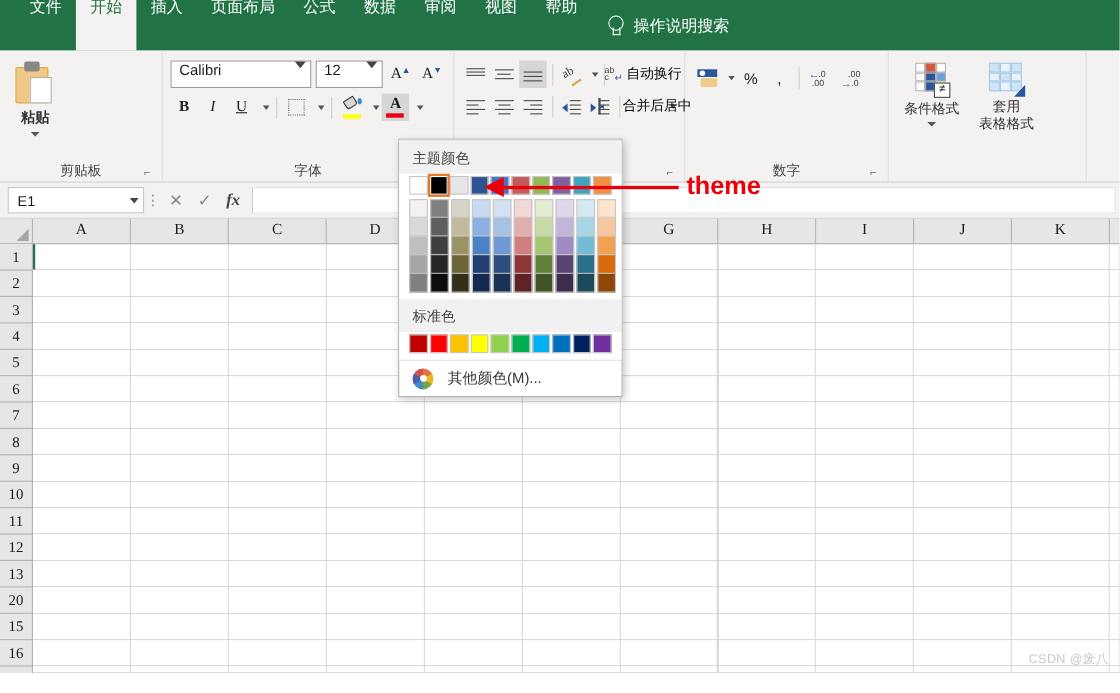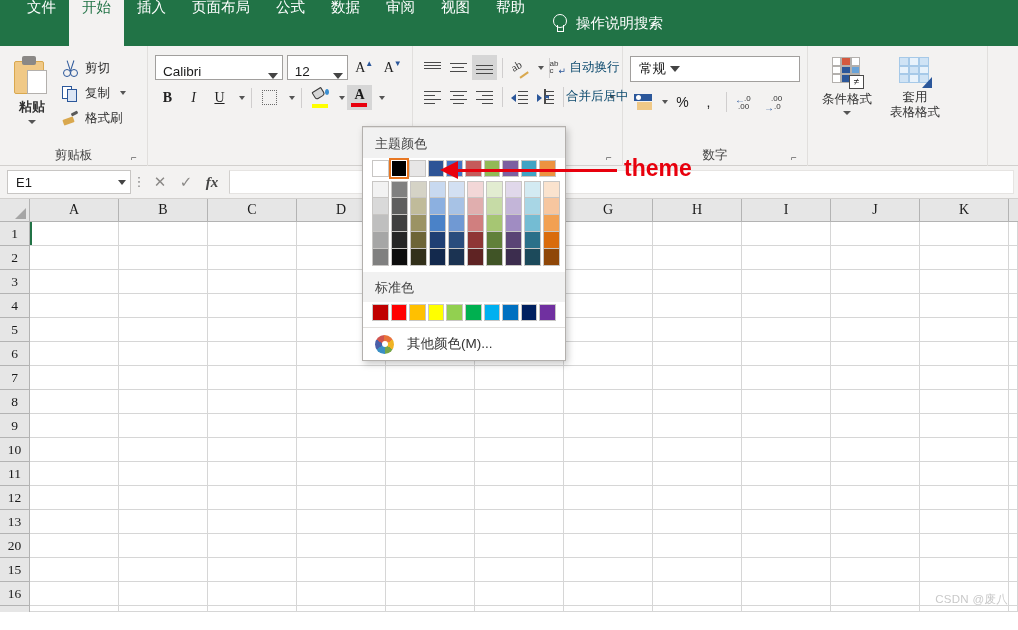--- a/index.html
+++ b/index.html
@@ -128,21 +128,21 @@
   .fp-handle {
     position: absolute; left: 9px; top: 2px; width: 7px; height: 3px;
     background: #5a5a5a; transform: rotate(-28deg); border-radius: 1px;
   }
 
   
   .g-font { width: 265px; }
   .font-row1 { display: flex; align-items: center; gap: 4px; padding: 4px 2px 0 2px; }
   .combo {
     background: #fff; border: 1px solid #a19f9d; height: 25px;
-    display: flex; align-items: flex-end; padding: 0 4px 0 7px;
+    display: flex; align-items: flex-start; padding: 0 4px 0 7px;
     font-size: 13.5px; color: #1a1a1a; cursor: text;
   }
   .combo-name { width: 130px; }
   .combo-size { width: 62px; }
   .combo .val { flex: 1; overflow: hidden; white-space: nowrap; }
   .chev {
     width: 0; height: 0; margin-left: 4px;
     border-left: 5px solid transparent; border-right: 5px solid transparent;
     border-top: 6px solid #444;
   }
@@ -218,21 +218,21 @@
   .merge-ico .marr {
     position: absolute; left: 2px; top: 7px; right: 2px; height: 1.3px;
     background: #2b579a;
   }
   .merge-ico .marr::before, .merge-ico .marr::after {
     content: ""; position: absolute; top: -2px; width: 0; height: 0;
     border-top: 2.5px solid transparent; border-bottom: 2.5px solid transparent;
   }
   .merge-ico .marr::before { left: -1px; border-right: 3px solid #2b579a; }
   .merge-ico .marr::after { right: -1px; border-left: 3px solid #2b579a; }
-  .lbl-cmd { font-size: 12.5px; color: #0c4a6e; margin-left: 20px; white-space: nowrap; text-align: right; }
+  .lbl-cmd { font-size: 12.5px; color: #000000; margin-left: 20px; white-space: nowrap; text-align: right; }
   .indent-ico { width: 17px; height: 14px; position: relative; }
   .indent-ico i { position: absolute; height: 1.5px; background: #4a4a4a; right: 0; width: 10px; }
   .indent-arrow {
     position: absolute; left: 0; top: 4px; width: 0; height: 0;
     border-top: 4px solid transparent; border-bottom: 4px solid transparent;
   }
 
   
   .g-number { width: 185px; }
   .num-combo {
@@ -449,44 +449,20 @@
     <div class="grow">
       <div class="paste-btn">
         <span class="clip-icon">
           <span class="clip-body"></span>
             <span class="clip-clasp"></span>
             <span class="clip-page"></span>
         </span>
         <span class="paste-label">粘贴</span>
         <span class="caret-d"></span>
       </div>
-      <div class="clip-right">
-        <div class="cmd-row">
-          <span class="ico ico-cut">
-            <span class="cut-blade"></span>
-              <span class="cut-blade2"></span>
-          </span>
-          <span>剪切</span>
-        </div>
-        <div class="cmd-row">
-          <span class="ico">
-            <span class="cp1"></span>
-              <span class="cp2"></span>
-          </span>
-          <span>复制</span>
-          <span class="mini-caret"></span>
-        </div>
-        <div class="cmd-row">
-          <span class="ico">
-            <span class="fp-brush"></span>
-              <span class="fp-handle"></span>
-          </span>
-          <span>格式刷</span>
-        </div>
-      </div>
     </div>
     <div class="group-label">剪贴板</div>
     <div class="group-launcher">⌐</div>
   </div>
 
   <div class="group g-font">
     <div class="font-row1">
       <div class="combo combo-name">
         <span class="val">Calibri</span>
         <span class="chev"></span>
@@ -532,20 +508,21 @@
       <div class="tbtn on">
         <span class="fontcolor-ico">
           <span class="letter">A</span>
           <span class="ubar" style="background:#e8000d;bottom:1px;left:0px;width:16px"></span>
         </span>
       </div>
       <div class="split-caret">
         <span class="mini-caret"></span>
       </div>
     </div>
+    <div class="group-label">字体</div>
     <div class="group-launcher">⌐</div>
   </div>
 
   <div class="group g-align">
     <div class="al-row">
       <div class="tbtn">
         <span class="lines">
           <i style="top:1px;width:17px"></i>
             <i style="top:4px;width:17px"></i>
             <i style="top:7px;width:17px"></i>
@@ -638,24 +615,20 @@
       </div>
       <div class="split-caret">
         <span class="mini-caret"></span>
       </div>
     </div>
     <div class="group-label">对齐方式</div>
     <div class="group-launcher">⌐</div>
   </div>
 
   <div class="group g-number">
-    <div class="num-combo">
-      <span class="val">常规</span>
-      <span class="chev"></span>
-    </div>
     <div class="al-row" style="padding-top:7px">
       <div class="tbtn">
         <span class="acct-ico">
           <span class="top"></span>
             <span class="coin"></span>
             <span class="bot"></span>
         </span>
       </div>
       <div class="split-caret">
         <span class="mini-caret"></span>

